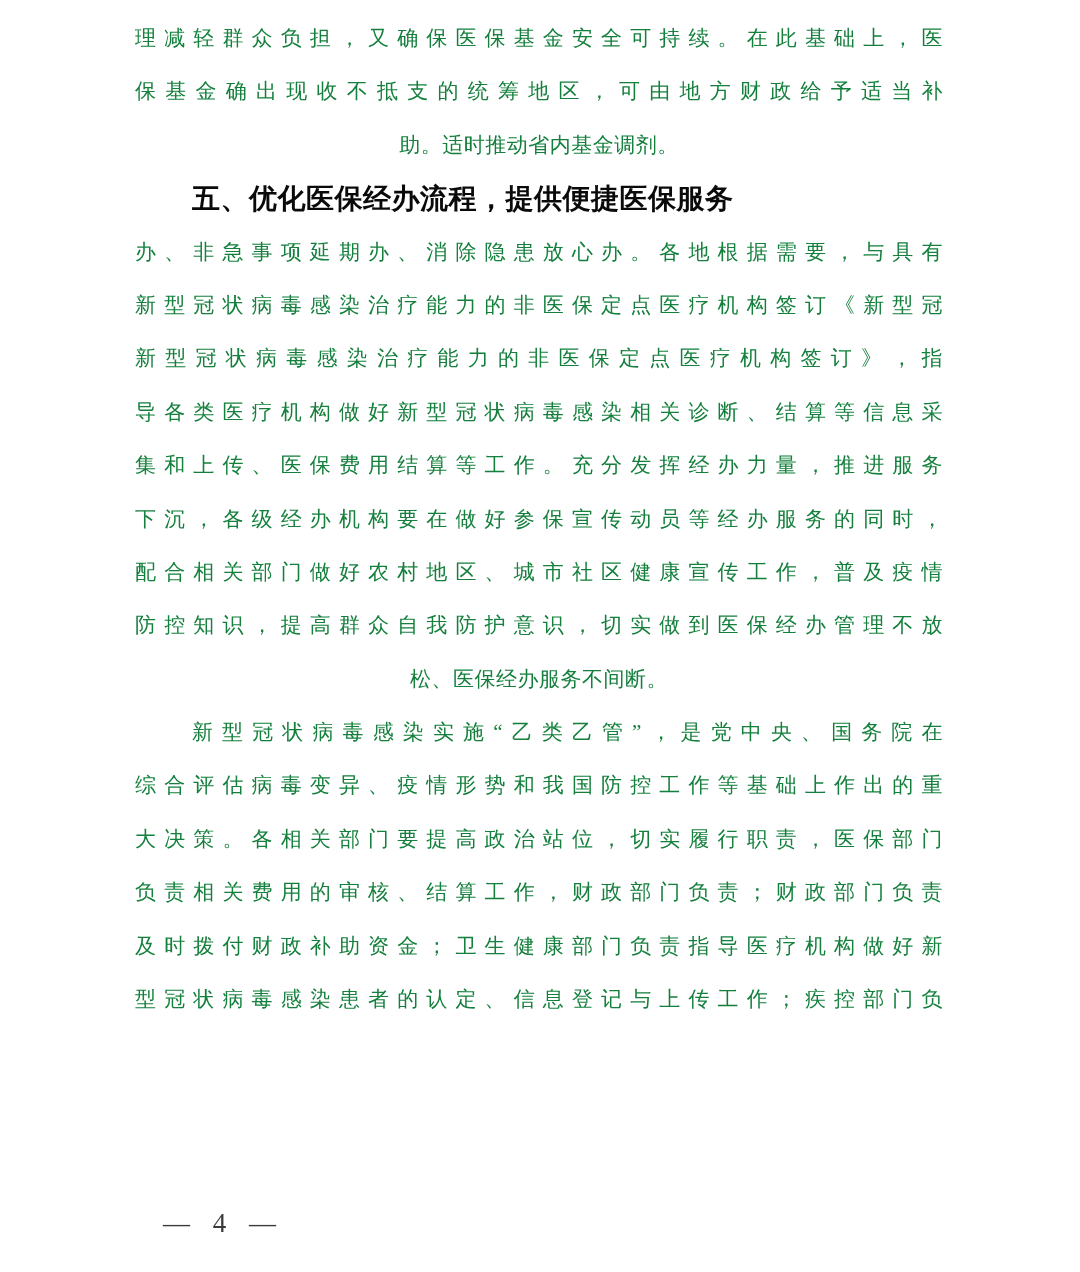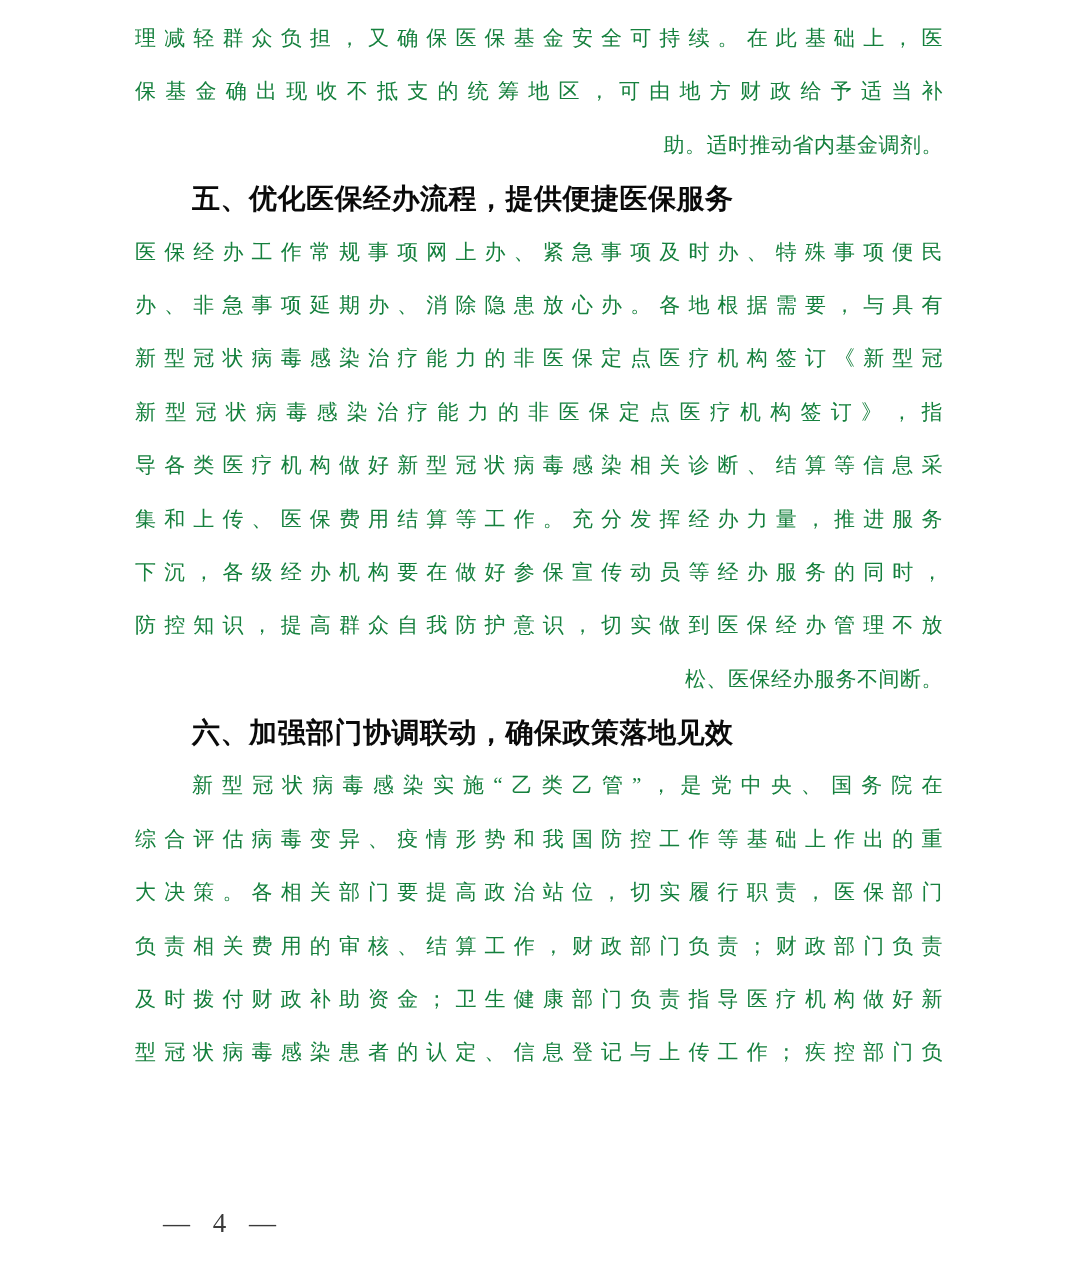--- a/index.html
+++ b/index.html
@@ -28,21 +28,21 @@
     height: 53.4px;
     letter-spacing: 0.5px;
     color: #15803d;
   }
   .justify {
     text-align: justify;
     text-align-last: justify;
     text-justify: inter-character;
   }
   .end {
-    text-align: right;
+    text-align: center;
   }
   .indent {
     text-indent: 57px;
   }
   .heading {
     font-family: "Liberation Sans", "DejaVu Sans", sans-serif;
     font-weight: 700;
     font-size: 28px;
     color: #0a0a0a;
     text-indent: 57px;
@@ -60,30 +60,29 @@
 </style>
 </head>
 <body>
 
 <div class="page">
   <div class="text-column">
     <div class="line justify">理减轻群众负担，又确保医保基金安全可持续。在此基础上，医</div>
     <div class="line justify">保基金确出现收不抵支的统筹地区，可由地方财政给予适当补</div>
     <div class="line end">助。适时推动省内基金调剂。</div>
     <div class="line heading">五、优化医保经办流程，提供便捷医保服务</div>
-    <div class="line justify">医保经办工作常规事项网上办、紧急事项及时办、特殊事项便民</div>
     <div class="line justify">办、非急事项延期办、消除隐患放心办。各地根据需要，与具有</div>
     <div class="line justify">新型冠状病毒感染治疗能力的非医保定点医疗机构签订《新型冠</div>
     <div class="line justify">新型冠状病毒感染治疗能力的非医保定点医疗机构签订》，指</div>
     <div class="line justify">导各类医疗机构做好新型冠状病毒感染相关诊断、结算等信息采</div>
     <div class="line justify">集和上传、医保费用结算等工作。充分发挥经办力量，推进服务</div>
     <div class="line justify">下沉，各级经办机构要在做好参保宣传动员等经办服务的同时，</div>
+    <div class="line justify">配合相关部门做好农村地区、城市社区健康宣传工作，普及疫情</div>
     <div class="line justify">防控知识，提高群众自我防护意识，切实做到医保经办管理不放</div>
     <div class="line end">松、医保经办服务不间断。</div>
-    <div class="line heading">六、加强部门协调联动，确保政策落地见效</div>
     <div class="line justify indent">新型冠状病毒感染实施“乙类乙管”，是党中央、国务院在</div>
     <div class="line justify">综合评估病毒变异、疫情形势和我国防控工作等基础上作出的重</div>
     <div class="line justify">大决策。各相关部门要提高政治站位，切实履行职责，医保部门</div>
     <div class="line justify">负责相关费用的审核、结算工作，财政部门负责；财政部门负责</div>
     <div class="line justify">及时拨付财政补助资金；卫生健康部门负责指导医疗机构做好新</div>
     <div class="line justify">型冠状病毒感染患者的认定、信息登记与上传工作；疾控部门负</div>
   </div>
 
   <div class="footer">
     <span>— 4 —</span>

